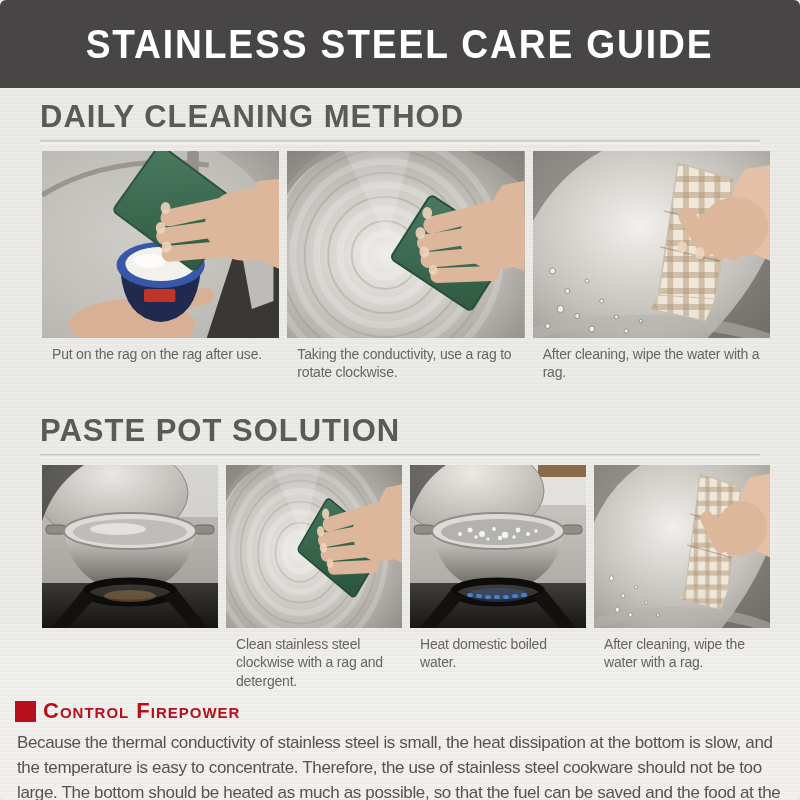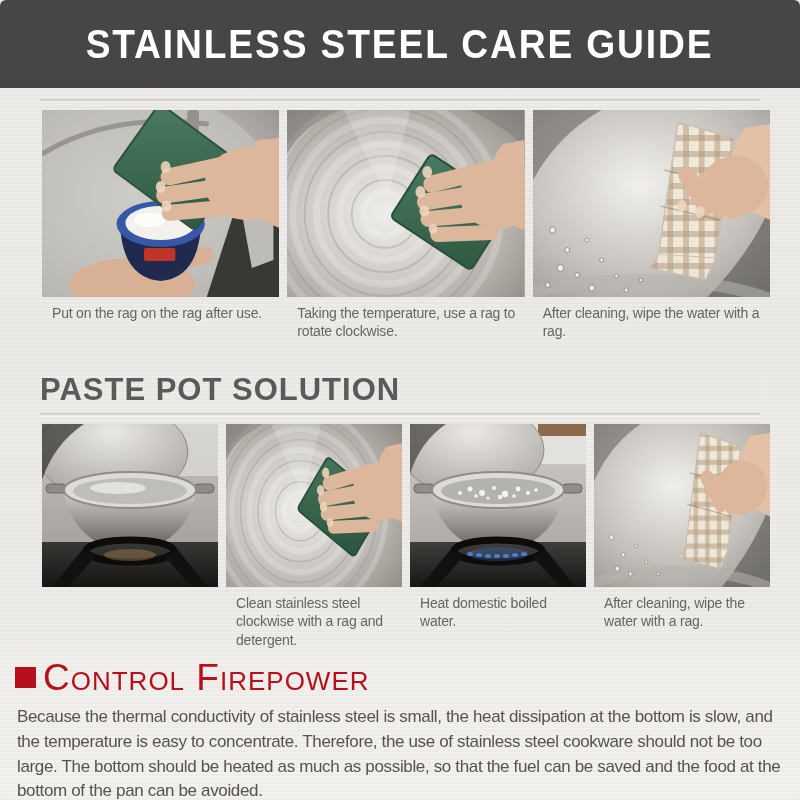--- a/index.html
+++ b/index.html
@@ -45,40 +45,41 @@
   .photo svg { width:100%; height:100%; display:block; }
   figcaption {
     font-size:14px; line-height:1.32; color:#67655f;
     padding:7px 2px 0 10px; letter-spacing:-.2px;
   }
   
   .fire { margin:10px 17px 0 15px; }
   .fire-head { display:flex; align-items:center; }
   .red-square { width:21px; height:21px; background:#b5101c; flex:0 0 auto; }
   .fire-title {
-    margin:0 0 0 7px; font-variant:small-caps; font-weight:400;
-    font-size:37px; line-height:1; color:#b5101c; letter-spacing:1px;
+    margin:0 0 0 7px; font-variant:small-caps; font-weight:700;
+    font-size:22px; line-height:1; color:#b5101c; letter-spacing:1px;
     white-space:nowrap;
   }
   .fire-body {
     margin:9px 0 0 2px; font-size:17px; line-height:1.45; color:#57524c;
     letter-spacing:-.35px;
   }
 </style>
 </head>
 <body>
 
 <div class="poster">
 
   <header class="banner">
     <h1>STAINLESS STEEL CARE GUIDE</h1>
   </header>
 
   <section>
     <div class="sec-head">
+      <h2>DAILY CLEANING METHOD</h2>
       <div class="rule"></div>
     </div>
     <div class="row row-daily">
 
       <figure class="card">
         <div class="photo">
           <svg viewBox="0 0 242 187" preserveAspectRatio="none" aria-hidden="true">
             <defs>
               <radialGradient id="s1r" cx="40%" cy="45%" r="85%">
                 <stop offset="0%" stop-color="#dad8d4"></stop>
@@ -168,21 +169,21 @@
               <rect x="146" y="116" width="70" height="15" rx="7.5" transform="rotate(-2 181 123)"></rect>
             </g>
             <g fill="#efd4bd" opacity=".9">
               <ellipse cx="143" cy="62" rx="5" ry="6"></ellipse>
                 <ellipse cx="136" cy="82" rx="5" ry="6"></ellipse>
                 <ellipse cx="140" cy="101" rx="5" ry="5.5"></ellipse>
                 <ellipse cx="149" cy="119" rx="4.5" ry="5"></ellipse>
             </g>
           </svg>
         </div>
-        <figcaption>Taking the temperature, use a rag to rotate clockwise.</figcaption>
+        <figcaption>Taking the conductivity, use a rag to rotate clockwise.</figcaption>
       </figure>
 
       <figure class="card">
         <div class="photo">
           <svg viewBox="0 0 242 187" preserveAspectRatio="none" aria-hidden="true">
             <defs>
               <radialGradient id="s3r" cx="45%" cy="40%" r="85%">
                 <stop offset="0%" stop-color="#f2f0ec"></stop>
                   <stop offset="55%" stop-color="#c6c3be"></stop>
                   <stop offset="100%" stop-color="#97948e"></stop>

